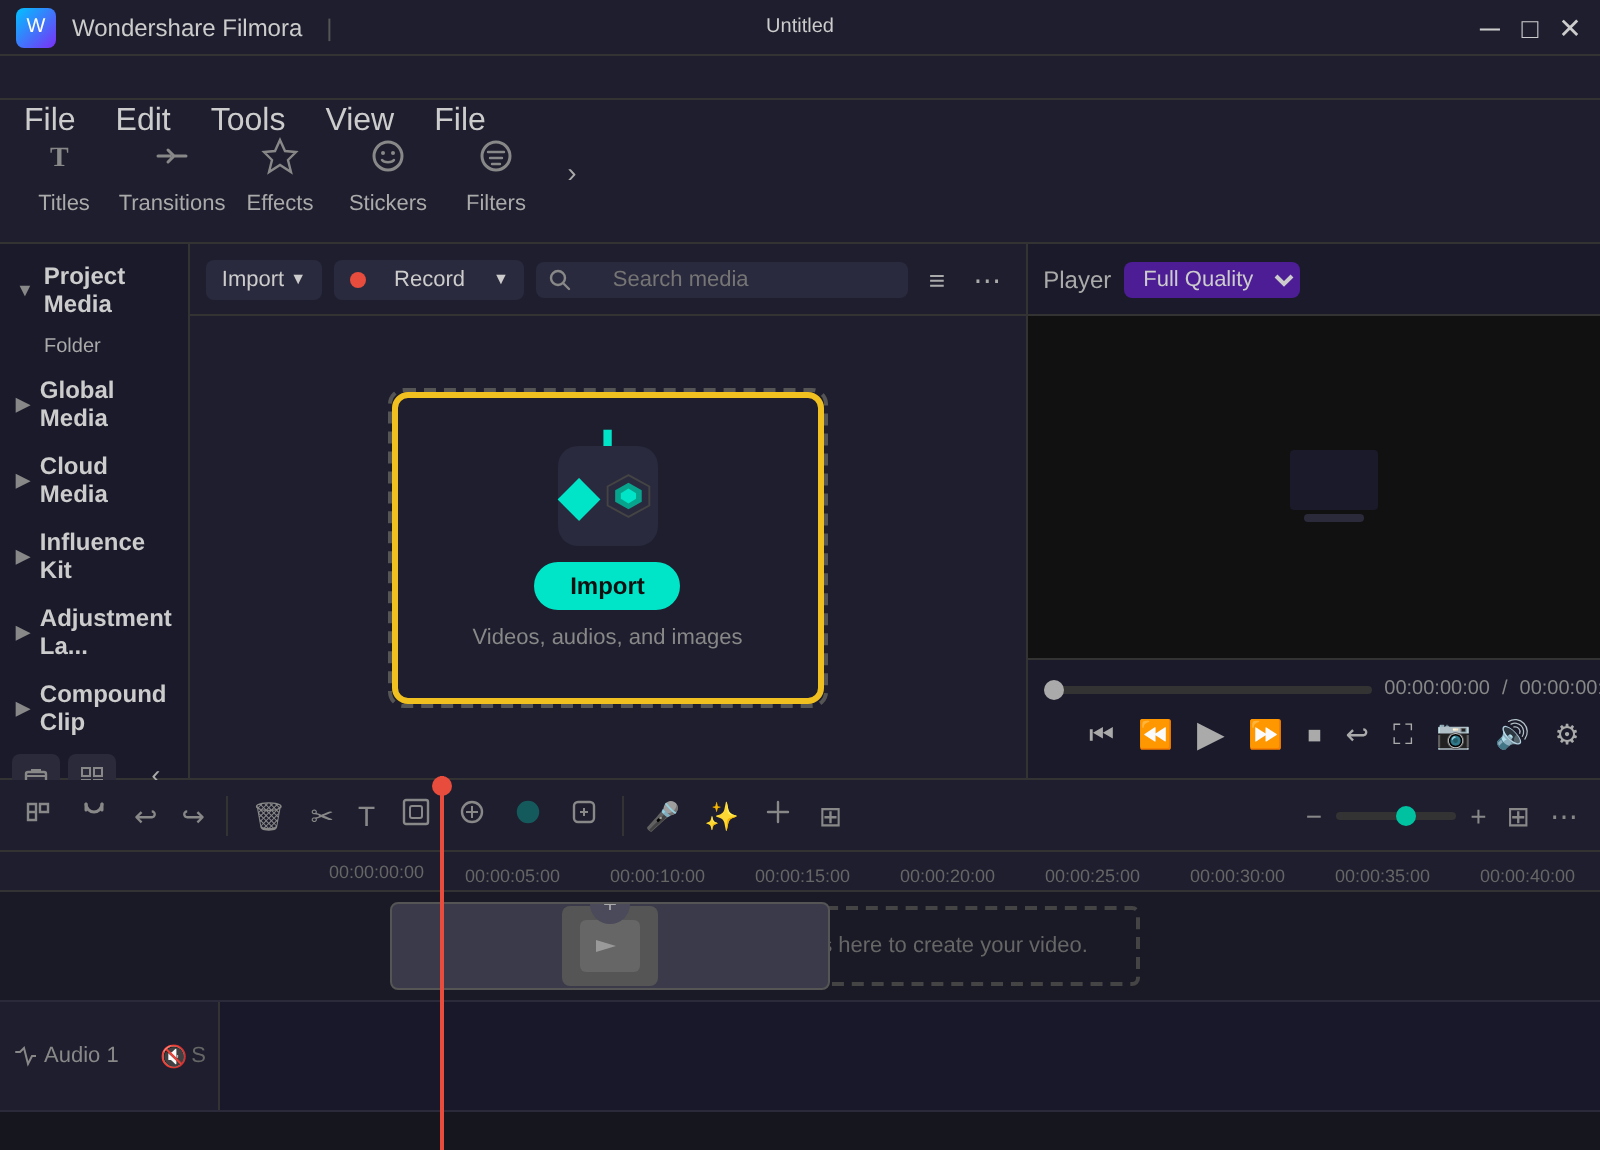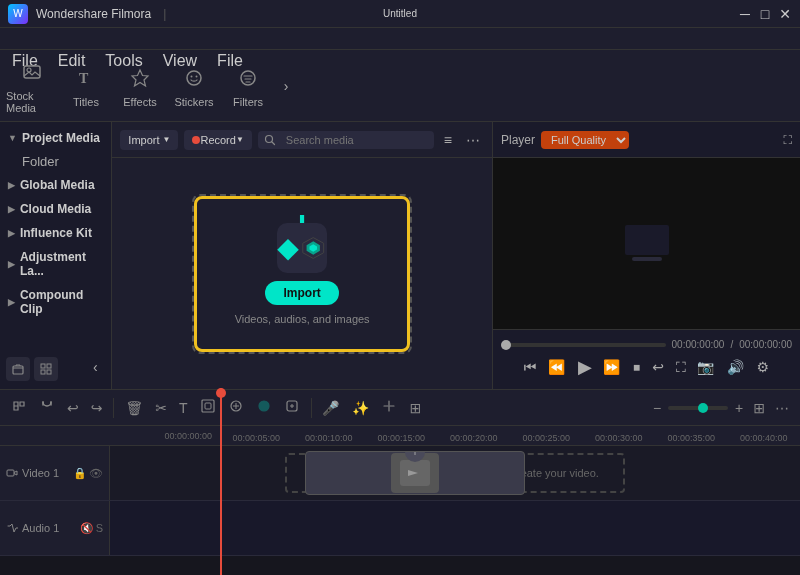--- a/index.html
+++ b/index.html
@@ -140,21 +140,21 @@
       color: #ccc;
       cursor: pointer;
     }
     .sidebar-section-header .arrow {
       margin-right: 5px;
       font-size: 9px;
       color: #888;
     }
     .sidebar-folder {
       padding: 4px 8px 4px 22px;
-      font-size: 13px;
+      font-size: 10px;
       color: #aaa;
       cursor: pointer;
     }
     .sidebar-bottom {
       margin-top: auto;
       display: flex;
       padding: 4px 6px;
       gap: 4px;
     }
     .sidebar-bottom-btn {
@@ -212,36 +212,36 @@
     .record-btn {
       background: #2a2a3e;
       border: none;
       border-radius: 4px;
       color: #ccc;
       padding: 4px 8px;
       cursor: pointer;
       font-size: 11px;
       display: flex;
       align-items: center;
-      gap: 0;
+      gap: 14px;
     }
     .record-dot {
       width: 8px;
       height: 8px;
       background: #e74c3c;
       border-radius: 50%;
     }
     .record-btn .dropdown-arrow { font-size: 8px; }
     #search-box {
       display: flex;
       align-items: center;
       background: #2a2a3e;
       border-radius: 4px;
       padding: 3px 6px;
-      gap: 10px;
+      gap: 20px;
       flex: 1;
     }
     #search-box input {
       background: transparent;
       border: none;
       color: #aaa;
       font-size: 11px;
       outline: none;
       flex: 1;
     }
@@ -329,21 +329,21 @@
       align-items: center;
       padding: 0 8px;
       gap: 6px;
       border-bottom: 1px solid #333;
     }
     #player-label {
       font-size: 12px;
       color: #aaa;
     }
     #quality-select {
-      background: #c2410c;
+      background: #4c1d95;
       border: none;
       color: #ccc;
       font-size: 11px;
       padding: 2px 6px;
       border-radius: 4px;
       cursor: pointer;
     }
     #player-screen {
       flex: 1;
       background: #111;
@@ -614,34 +614,32 @@
   <span class="menu-item">Edit</span>
   <span class="menu-item">Tools</span>
   <span class="menu-item">View</span>
   <span class="menu-item">File</span>
 </div>
 
 <div id="toolbar">
   <div class="tool-btn">
     <div class="icon-wrap">
       <svg width="22" height="22" viewBox="0 0 22 22" fill="none">
-          <rect x="3" y="5" width="16" height="12" rx="2" stroke="#888" stroke-width="1.5"></rect>
-          <circle cx="8" cy="9" r="2" stroke="#888" stroke-width="1.2"></circle>
-          <path d="M3 15l5-4 3 3 3-3 5 4" stroke="#888" stroke-width="1.2"></path>
-        </svg>
-    </div>
-    <span class="tool-label">Stock Media</span>
+          <text x="4" y="16" font-size="14" fill="#888" font-weight="bold" font-family="serif">T</text>
+        </svg>
+    </div>
+    <span class="tool-label">Titles</span>
   </div>
   <div class="tool-btn">
     <div class="icon-wrap">
       <svg width="22" height="22" viewBox="0 0 22 22" fill="none">
-          <text x="4" y="16" font-size="14" fill="#888" font-weight="bold" font-family="serif">T</text>
-        </svg>
-    </div>
-    <span class="tool-label">Titles</span>
+          <path d="M4 11h6M12 11h6M9 8l3 3-3 3" stroke="#888" stroke-width="1.5" stroke-linecap="round"></path>
+        </svg>
+    </div>
+    <span class="tool-label">Transitions</span>
   </div>
   <div class="tool-btn">
     <div class="icon-wrap">
       <svg width="22" height="22" viewBox="0 0 22 22" fill="none">
           <polygon points="11,3 13.5,8.5 19,9 15,13 16.5,19 11,15.5 5.5,19 7,13 3,9 8.5,8.5" stroke="#888" stroke-width="1.2" fill="none"></polygon>
         </svg>
     </div>
     <span class="tool-label">Effects</span>
   </div>
   <div class="tool-btn">
@@ -880,31 +878,20 @@
       <div class="ruler-mark">00:00:25:00</div>
       <div class="ruler-mark">00:00:30:00</div>
       <div class="ruler-mark">00:00:35:00</div>
       <div class="ruler-mark">00:00:40:00</div>
     </div>
   </div>
 
   <div id="timeline-tracks">
 
     <div class="track-row">
-      <div class="track-header">
-        <svg width="12" height="12" viewBox="0 0 12 12" fill="none">
-            <rect x="1" y="3" width="7" height="6" rx="1" stroke="#888" stroke-width="1"></rect>
-            <path d="M8 5.5l3-1.5v4l-3-1.5" stroke="#888" stroke-width="1"></path>
-          </svg>
-        <span>Video 1</span>
-        <div class="track-header-btns">
-          <button class="track-header-btn">🔒</button>
-          <button class="track-header-btn">👁</button>
-        </div>
-      </div>
       <div class="track-content">
         <div id="video-clip">
           <div id="add-media-icon">+</div>
           <div id="clip-thumb">
             <svg width="30" height="26" viewBox="0 0 30 26" fill="none">
                 <rect width="30" height="26" rx="3" fill="#666"></rect>
                 <path d="M8 10l10 3-10 3V10z" fill="#999"></path>
               </svg>
           </div>
         </div>

